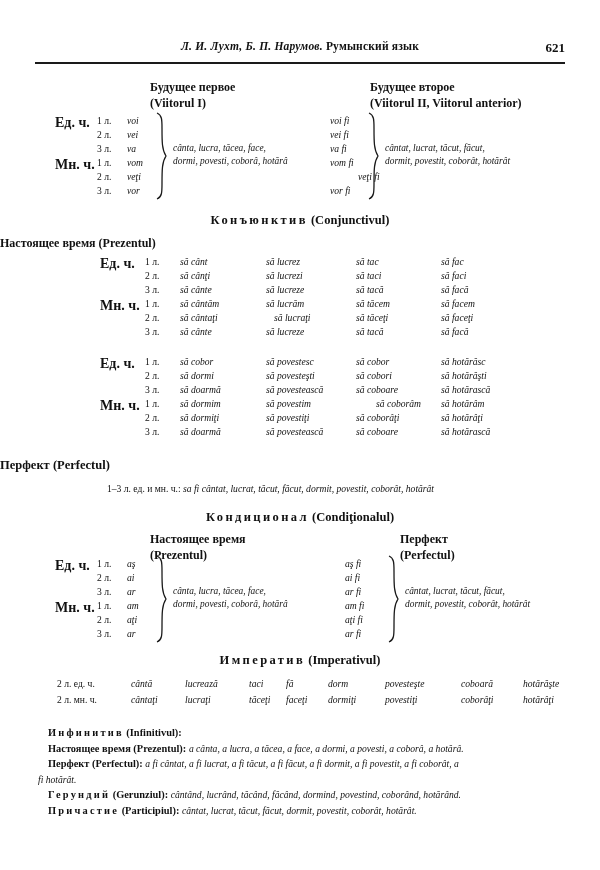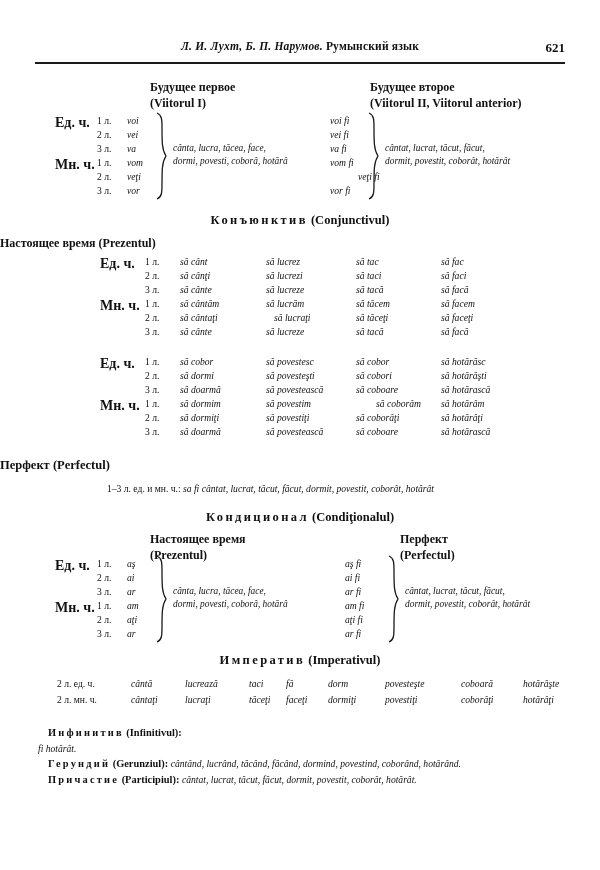--- a/index.html
+++ b/index.html
@@ -362,20 +362,26 @@
   <div class="form" style="left:286px; top:694px;">faceţi</div>
   <div class="form" style="left:328px; top:694px;">dormiţi</div>
   <div class="form" style="left:385px; top:694px;">povestiţi</div>
   <div class="form" style="left:461px; top:694px;">coborâţi</div>
   <div class="form" style="left:523px; top:694px;">hotărâţi</div>
 
   <div class="bottom-block">
     <div class="row">
       <span class="bb-spaced">Инфинитив</span><span class="bb-head paren"> </span><span class="bb-head">(Infinitivul):</span>
     </div>
+    <div class="row">
+      <span class="bb-head">Настоящее время (Prezentul):</span> <span class="bb-it">a cânta, a lucra, a tăcea, a face, a dormi, a povesti, a coborâ, a hotărâ.</span>
+    </div>
+    <div class="row">
+      <span class="bb-head">Перфект (Perfectul):</span> <span class="bb-it">a fi cântat, a fi lucrat, a fi tăcut, a fi făcut, a fi dormit, a fi povestit, a fi coborât, a</span>
+    </div>
     <div class="row" style="margin-left:-10px;">
       <span class="bb-it">fi hotărât.</span>
     </div>
     <div class="row">
       <span class="bb-spaced">Герундий</span><span class="bb-head"> </span><span class="bb-head">(Gerunziul):</span> <span class="bb-it">cântând, lucrând, tăcând, făcând, dormind, povestind, coborând, hotărând.</span>
     </div>
     <div class="row">
       <span class="bb-spaced">Причастие</span><span class="bb-head"> </span><span class="bb-head">(Participiul):</span> <span class="bb-it">cântat, lucrat, tăcut, făcut, dormit, povestit, coborât, hotărât.</span>
     </div>
   </div>

